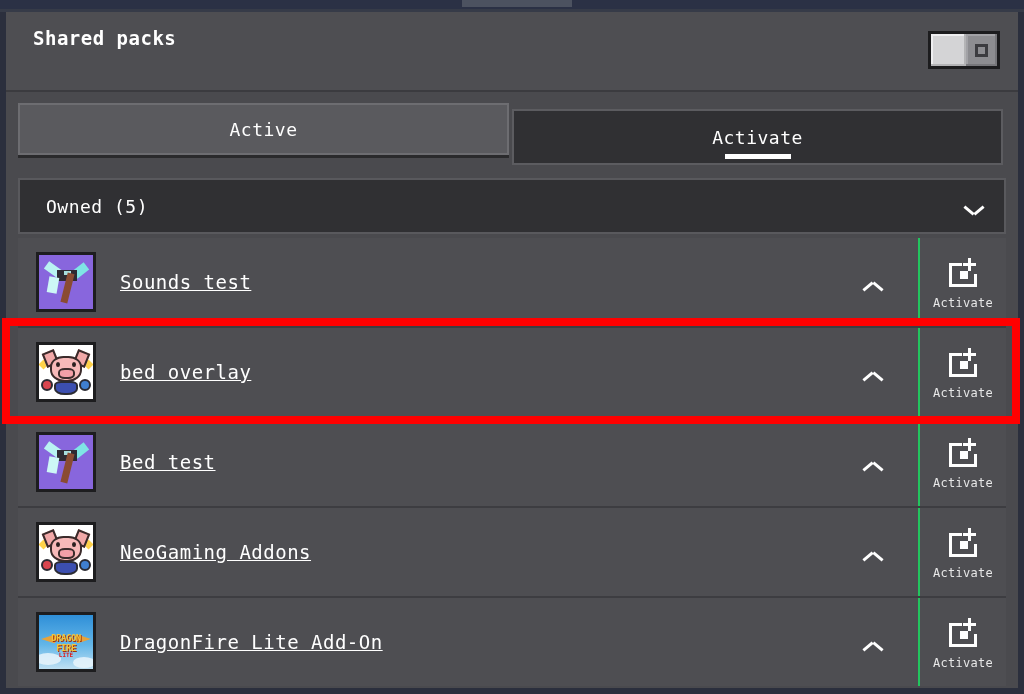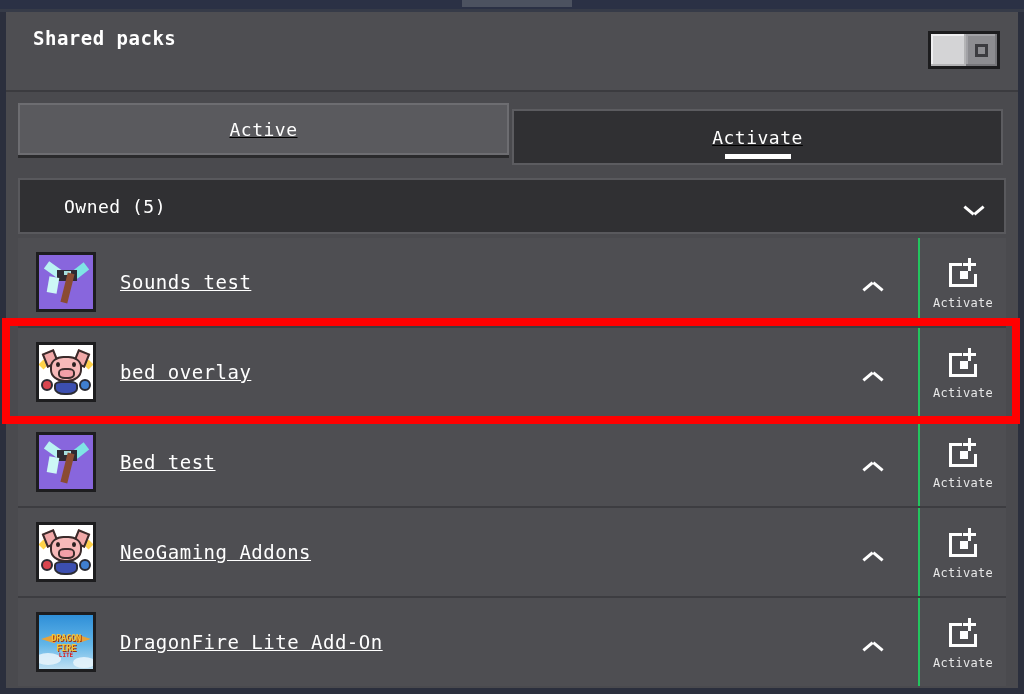--- a/index.html
+++ b/index.html
@@ -105,21 +105,20 @@
     background: #4a4a4e;
   }
   .tab {
     position: absolute;
     top: 11px;
     box-sizing: border-box;
     display: flex;
     align-items: center;
     justify-content: center;
     cursor: pointer;
-    text-decoration: underline;
   }
   .tab-active {
     left: 12px;
     width: 491px;
     height: 52px;
     background: #5a5a5e;
     border: 2px solid #6d6d71;
     box-shadow: 0 3px 0 #2a2a2c;
   }
   .tab-available {
@@ -151,21 +150,21 @@
     left: 12px; top: 166px;
     width: 988px; height: 56px;
     background: #303033;
     border: 2px solid #59595d;
     box-sizing: border-box;
     display: flex;
     align-items: center;
     cursor: pointer;
   }
   .section-title {
-    margin-left: 44px;
+    margin-left: 26px;
     font-size: 18px;
     color: #ffffff;
     letter-spacing: .5px;
   }
   .section-chevron {
     position: absolute;
     right: 30px;
     top: 50%;
     transform: translateY(-50%);
   }

